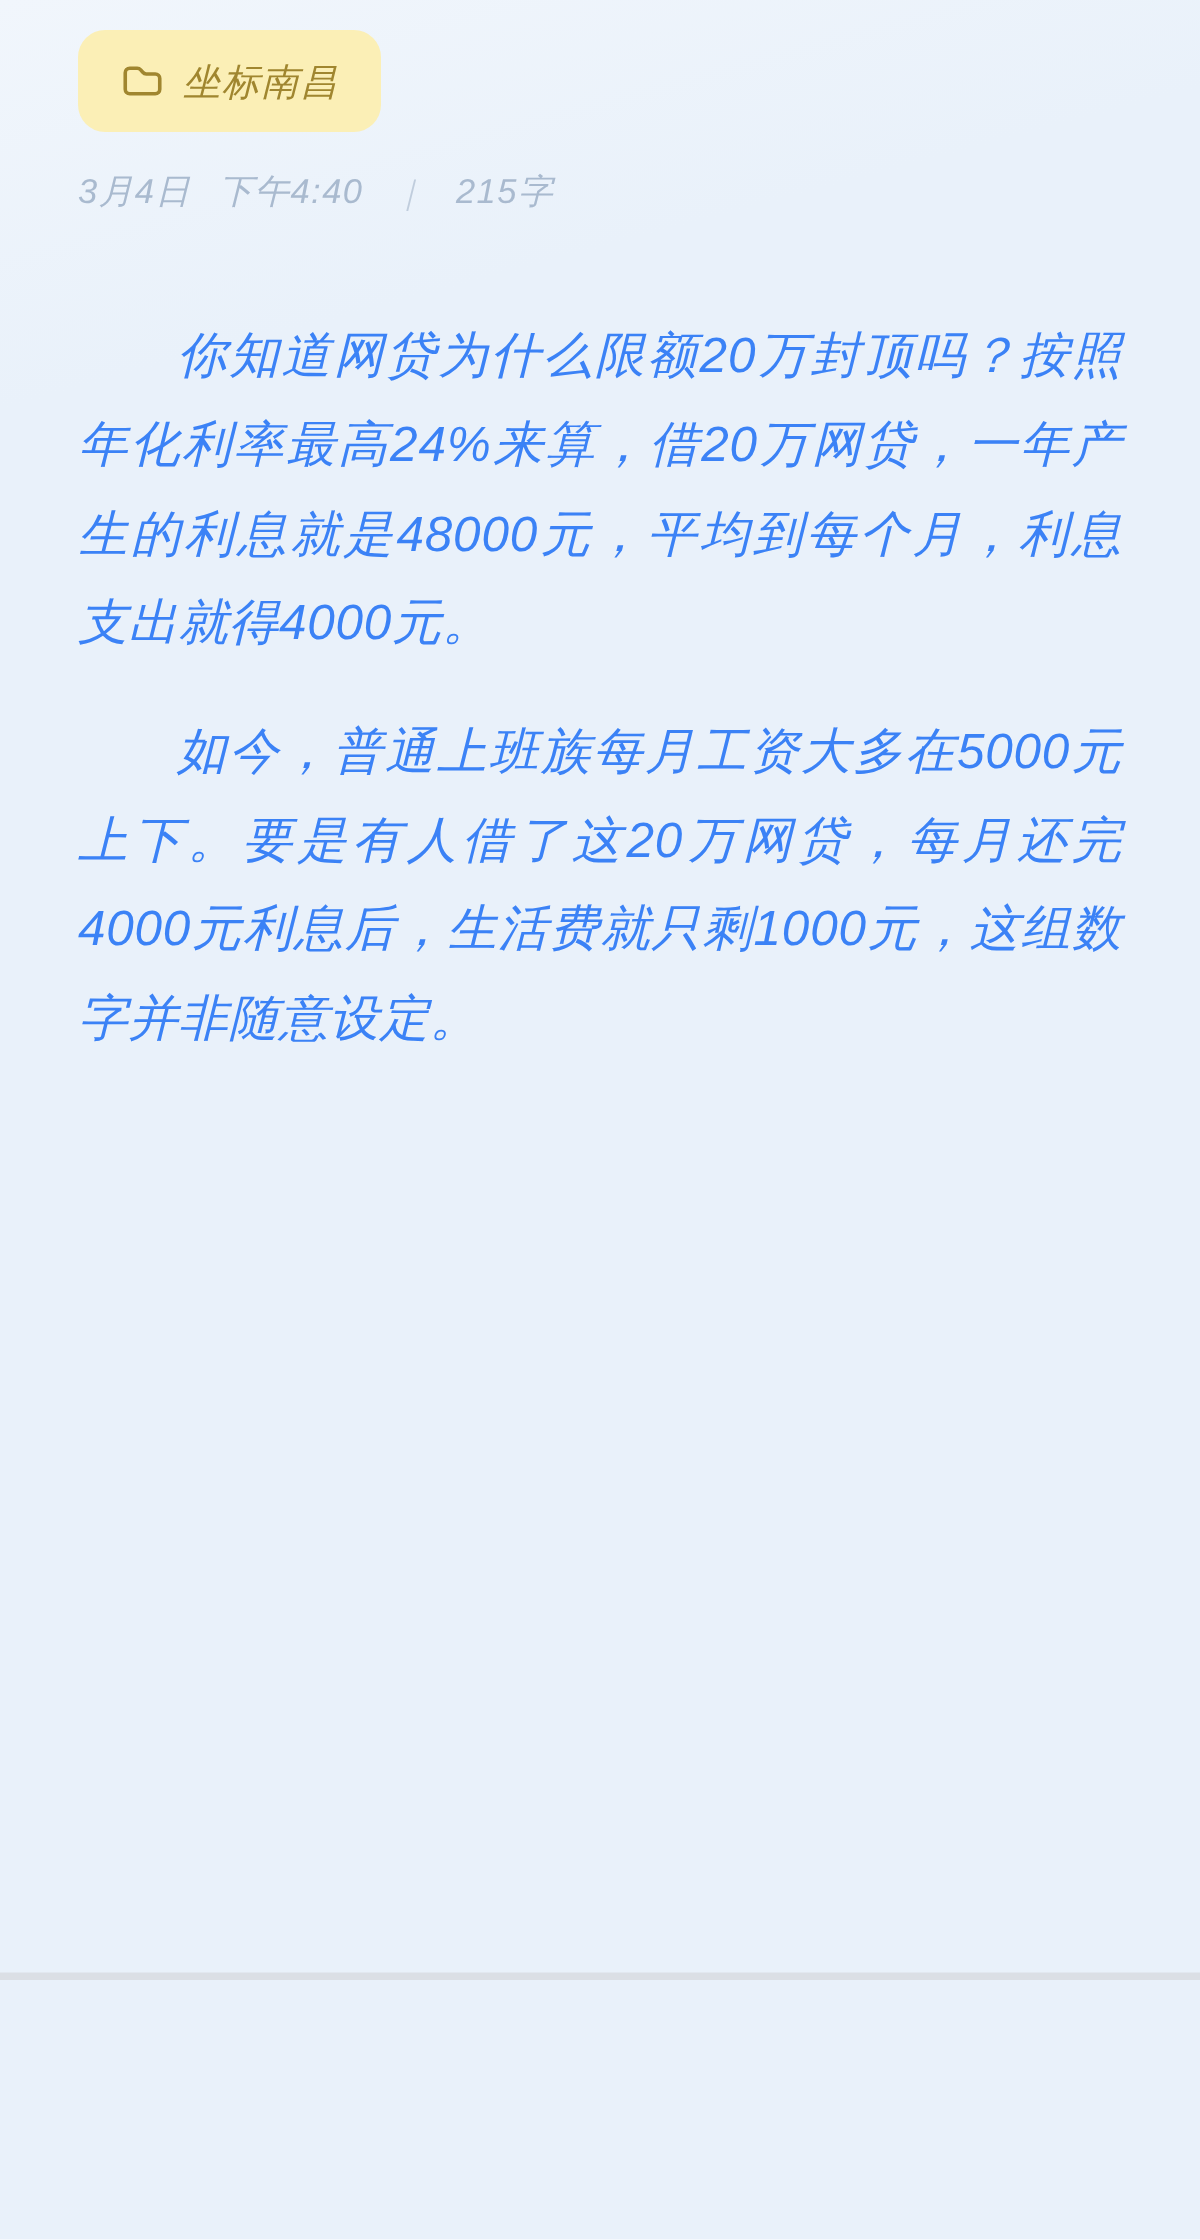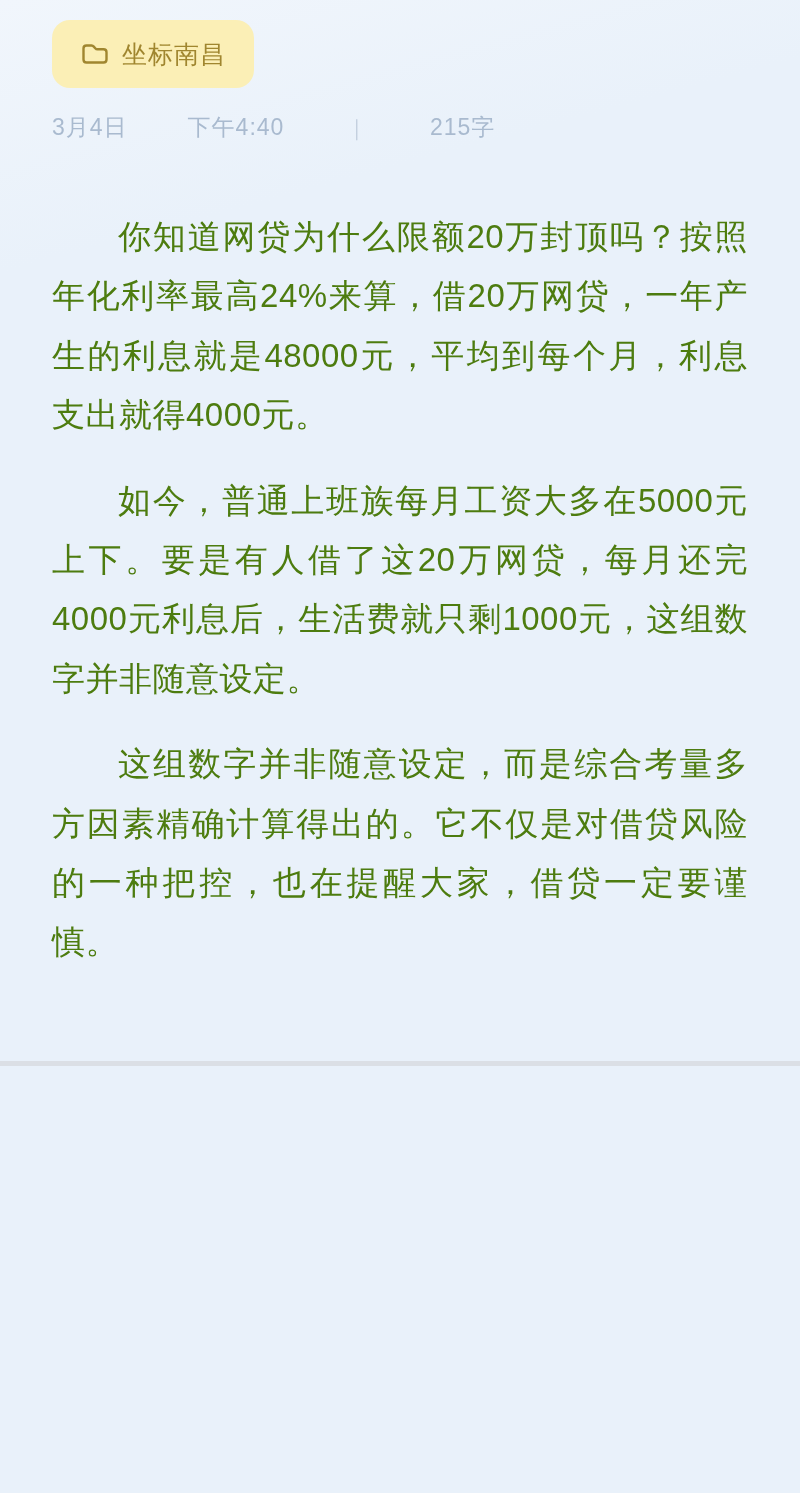--- a/index.html
+++ b/index.html
@@ -10,23 +10,24 @@
     width: 800px;
     height: 1493px;
     background: linear-gradient(165deg, #f1f6fc 0%, #e9f1fa 16%, #e9f1fa 100%);
     font-family: "Liberation Sans", sans-serif;
     position: relative;
     overflow: hidden;
   }
   .page {
     box-sizing: border-box;
     width: 800px;
-    height: 1066px;
+    height: 1320px;
     padding: 20px 52px 0 52px;
     position: relative;
+    font-style: italic;
   }
   .badge {
     display: inline-flex;
     align-items: center;
     gap: 12px;
     background: #fbefb6;
     border-radius: 18px;
     padding: 0 28px;
     height: 68px;
     cursor: pointer;
@@ -49,32 +50,31 @@
     color: #2d6fbd;
     letter-spacing: 1px;
   }
   .meta {
     margin-top: 24px;
     display: flex;
     align-items: center;
     font-size: 23px;
     color: #a9bacf;
     letter-spacing: 1px;
-    gap: 42px;
   }
   .meta .date { margin-right: 18px; }
   .meta .time { margin-right: 20px; }
   .meta .sep {
     color: #c0cddd;
     margin-right: 20px;
     font-size: 21px;
   }
   .article {
     margin-top: 64px;
-    color: #4d7c0f;
+    color: #3b82f6;
     font-size: 33px;
     font-weight: 500;
     line-height: 1.8;
     letter-spacing: 0.5px;
   }
   .article p {
     margin: 0 0 26px 0;
     text-indent: 2em;
     text-align: justify;
   }
@@ -105,17 +105,16 @@
   <div class="meta">
     <span class="date">3月4日</span>
     <span class="time">下午4:40</span>
     <span class="sep">｜</span>
     <span class="count">215字</span>
   </div>
 
   <div class="article">
     <p>你知道网贷为什么限额20万封顶吗？按照年化利率最高24%来算，借20万网贷，一年产生的利息就是48000元，平均到每个月，利息支出就得4000元。</p>
     <p>如今，普通上班族每月工资大多在5000元上下。要是有人借了这20万网贷，每月还完4000元利息后，生活费就只剩1000元，这组数字并非随意设定。</p>
-    <p>这组数字并非随意设定，而是综合考量多方因素精确计算得出的。它不仅是对借贷风险的一种把控，也在提醒大家，借贷一定要谨慎。</p>
   </div>
 
   <div class="bottom-edge"></div>
 </div>
 
 </body></html>

